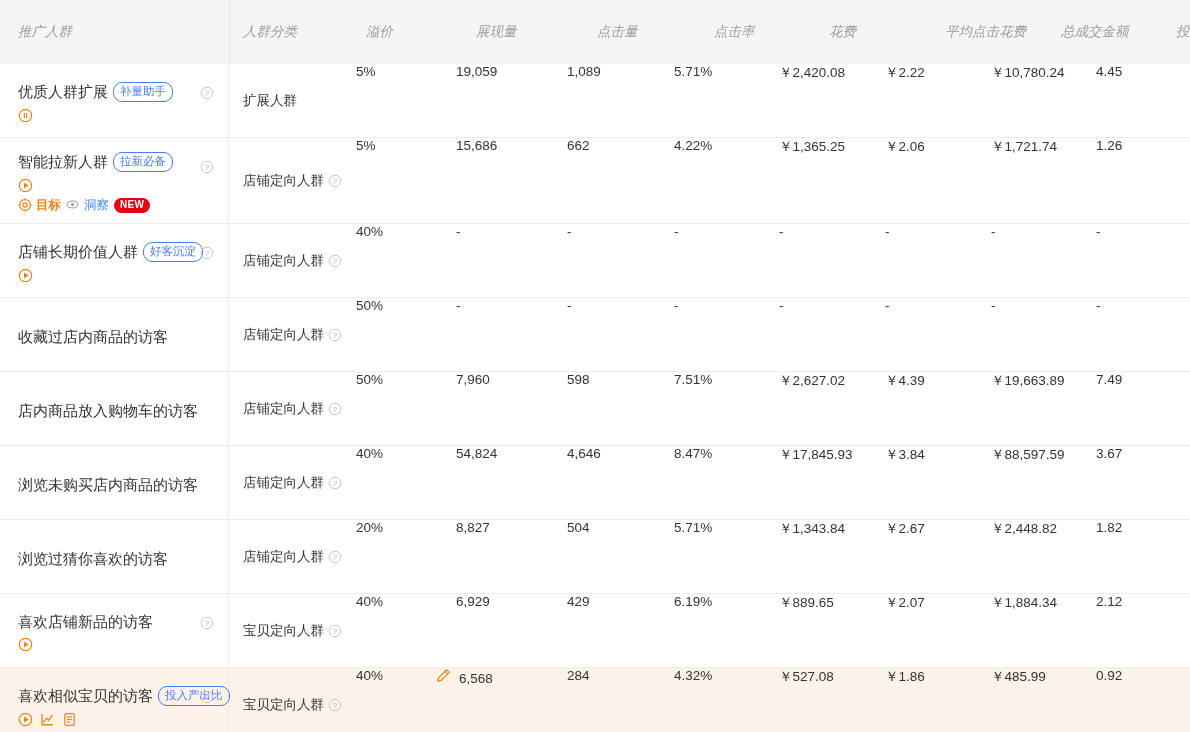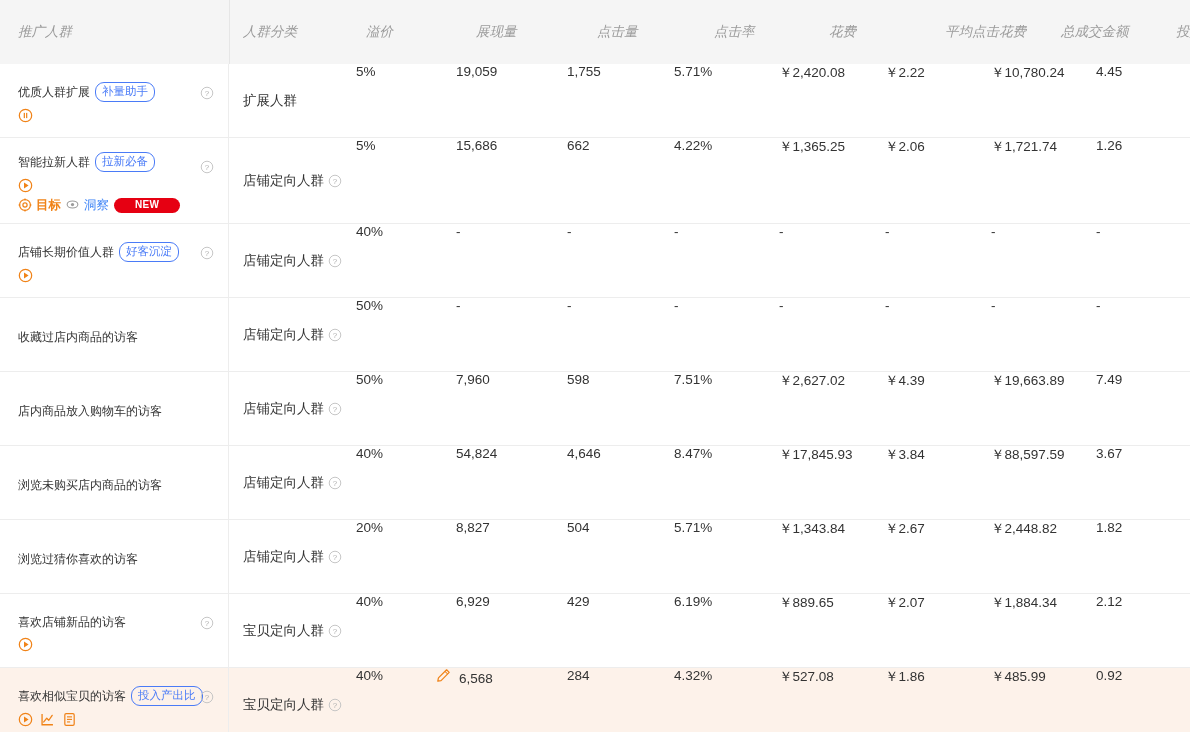--- a/index.html
+++ b/index.html
@@ -88,21 +88,21 @@
 
   
   .name-line {
     display: flex;
     align-items: center;
     gap: 5px;
     flex-wrap: nowrap;
   }
   .crowd-name {
     color: #333;
-    font-size: 12px;
+    font-size: 15px;
     line-height: 18px;
     white-space: nowrap;
   }
   .pill {
     display: inline-block;
     border: 1px solid #4a7bf7;
     color: #4a7bf7;
     border-radius: 9px;
     font-size: 11.5px;
     line-height: 13px;
@@ -134,21 +134,21 @@
     font-size: 12.5px; font-weight: bold;
   }
   .tag-goal { color: #f08318; }
   .tag-insight { color: #3b82f6; font-weight: normal; }
   .new-badge {
     background: #e60012;
     color: #fff;
     font-size: 10px;
     font-weight: bold;
     border-radius: 8px;
-    padding: 1px 21px 2px;
+    padding: 1px 6px 2px;
     letter-spacing: .3px;
     line-height: 12px;
     display: inline-block;
   }
 
   .cat-cell { display: flex; align-items: center; }
   .edit-pencil { width: 15px; height: 15px; margin-right: 8px; margin-left: -20px; }
 
   
   .head-divider {
@@ -198,21 +198,21 @@
               <circle cx="8" cy="8" r="6.6" fill="none" stroke="#c4c4c4" stroke-width="1.1"></circle>
               <text x="8" y="11.4" text-anchor="middle" font-size="9" fill="#b0b0b0" font-family="Liberation Sans,sans-serif">?</text>
             </svg></span>
         </div>
         <div class="td-scroll">
           <span class="cell c-cat cat-cell">
             <span>扩展人群</span>
           </span>
           <span class="cell c-bid">5%</span>
           <span class="cell c-imp"><span>19,059</span></span>
-          <span class="cell c-clk">1,755</span>
+          <span class="cell c-clk">1,089</span>
           <span class="cell c-ctr">5.71%</span>
           <span class="cell c-cost">￥2,420.08</span>
           <span class="cell c-cpc">￥2.22</span>
           <span class="cell c-gmv">￥10,780.24</span>
           <span class="cell c-roi">4.45</span>
         </div>
       </div>
       <div class="tr" style="min-height: 76px;">
         <div class="td-frozen">
           <div class="name-line">

